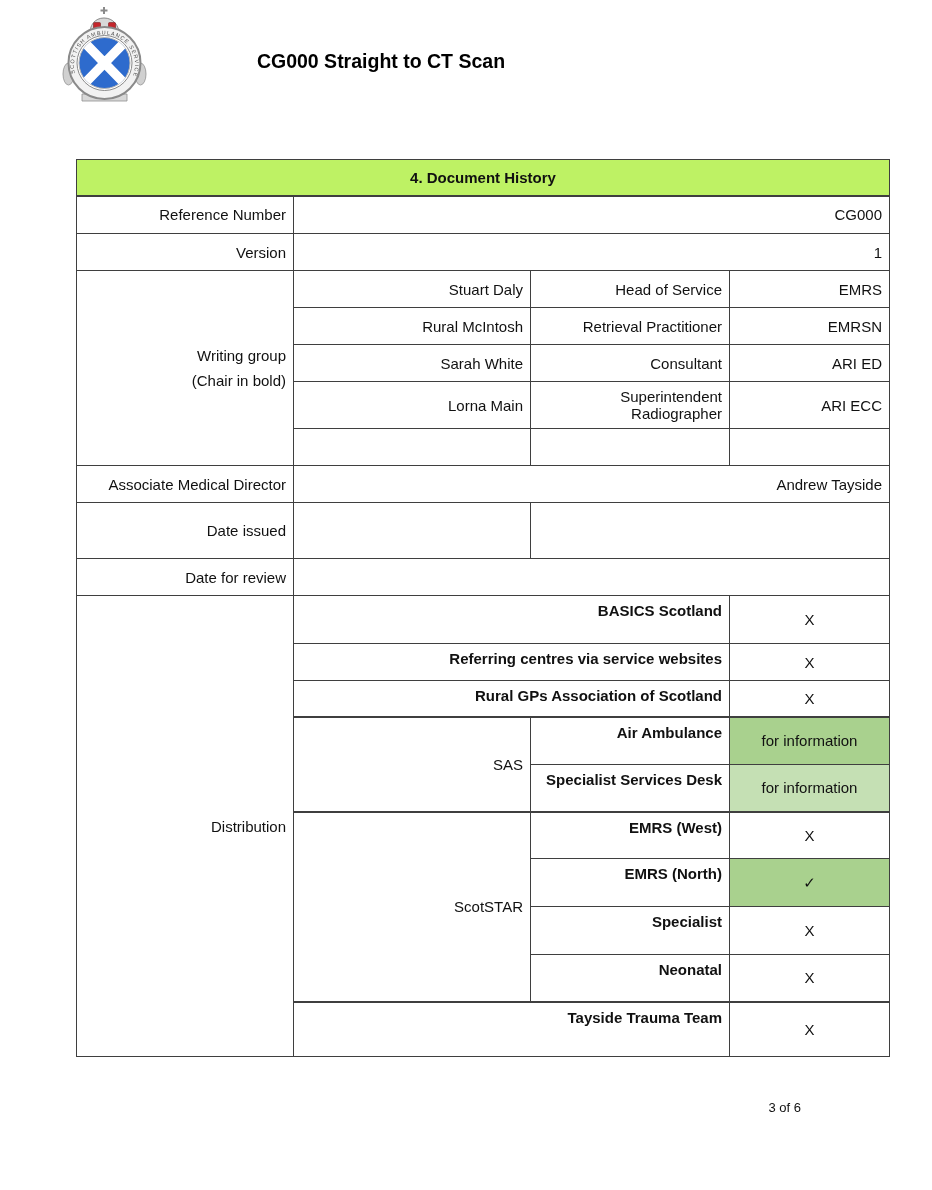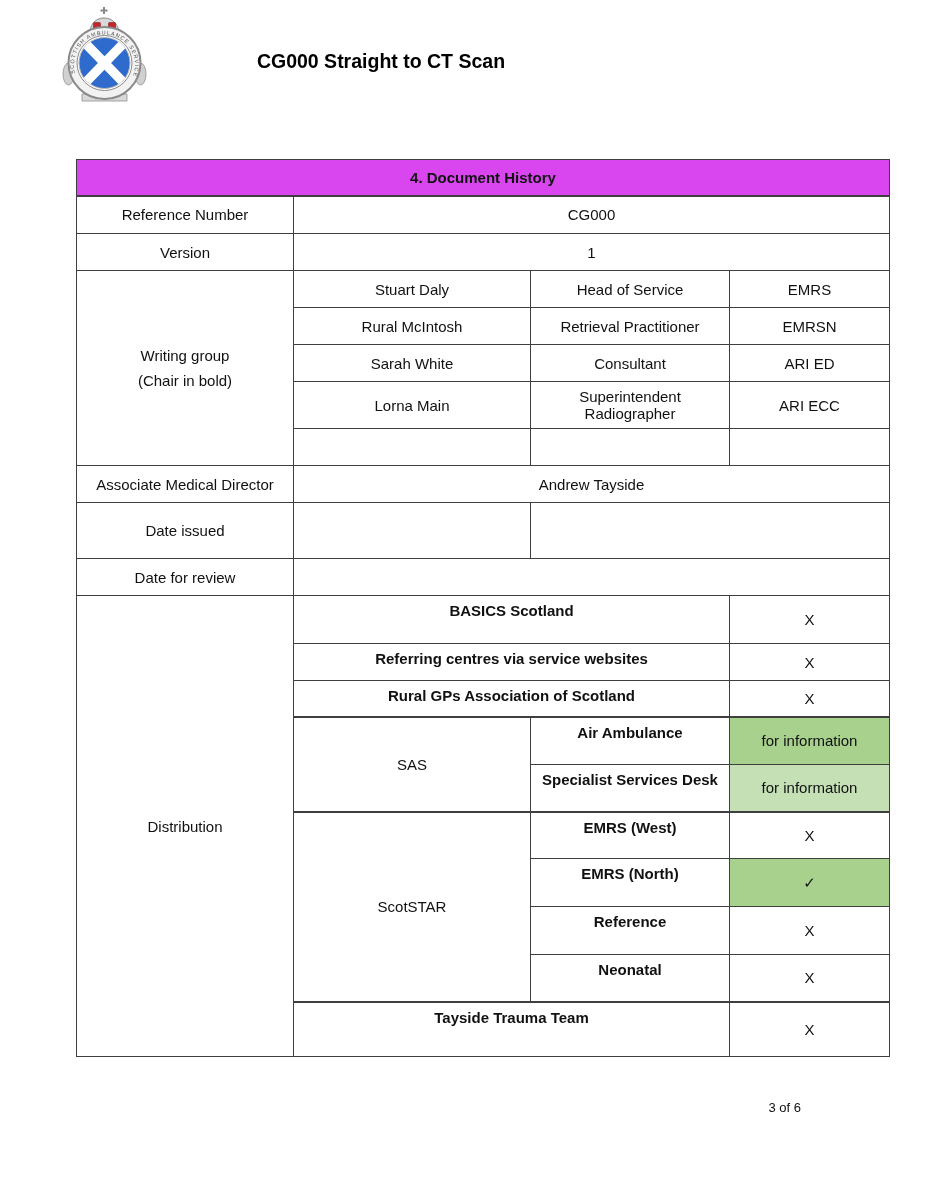--- a/index.html
+++ b/index.html
@@ -28,26 +28,26 @@
     position: absolute; left: 76px; top: 159px;
     width: 813px; table-layout: fixed;
     border-collapse: collapse;
     border: 1.5px solid #3a3a3a;
   }
   .history td, .history th {
     border: 1px solid #3f3f3f;
     font-size: 15px; font-weight: normal;
     padding: 2px 7px;
     vertical-align: middle;
-    text-align: center;
+    text-align: right;
     overflow: hidden;
     color: #111;
   }
   .history th.table-title {
-    background: #d946ef;
+    background: #bef264;
     font-weight: bold; text-align: center;
     border-bottom-width: 2px;
   }
   .history td.top { vertical-align: top; padding-top: 6px; font-weight: bold; }
   .history td.mark { text-align: center; vertical-align: middle; }
   .history td.bg-green-dark { background: #a9d18e; }
   .history td.bg-green-light { background: #c5e0b4; }
   .history tr.group-start td { border-top-width: 2px; }
   .wg-line2 { margin-top: 8px; }
 
@@ -195,21 +195,21 @@
     <tr style="height:47px" class="group-start">
       <td rowspan="4">ScotSTAR</td>
       <td class="top">EMRS (West)</td>
       <td class="mark">X</td>
     </tr>
     <tr style="height:48px">
       <td class="top">EMRS (North)</td>
       <td class="mark bg-green-dark">✓</td>
     </tr>
     <tr style="height:48px">
-      <td class="top">Reference</td>
+      <td class="top">Specialist</td>
       <td class="mark">X</td>
     </tr>
     <tr style="height:47px">
       <td class="top">Neonatal</td>
       <td class="mark">X</td>
     </tr>
 
     <tr style="height:55px" class="group-start">
       <td colspan="2" class="top">Tayside Trauma Team</td>
       <td class="mark">X</td>

